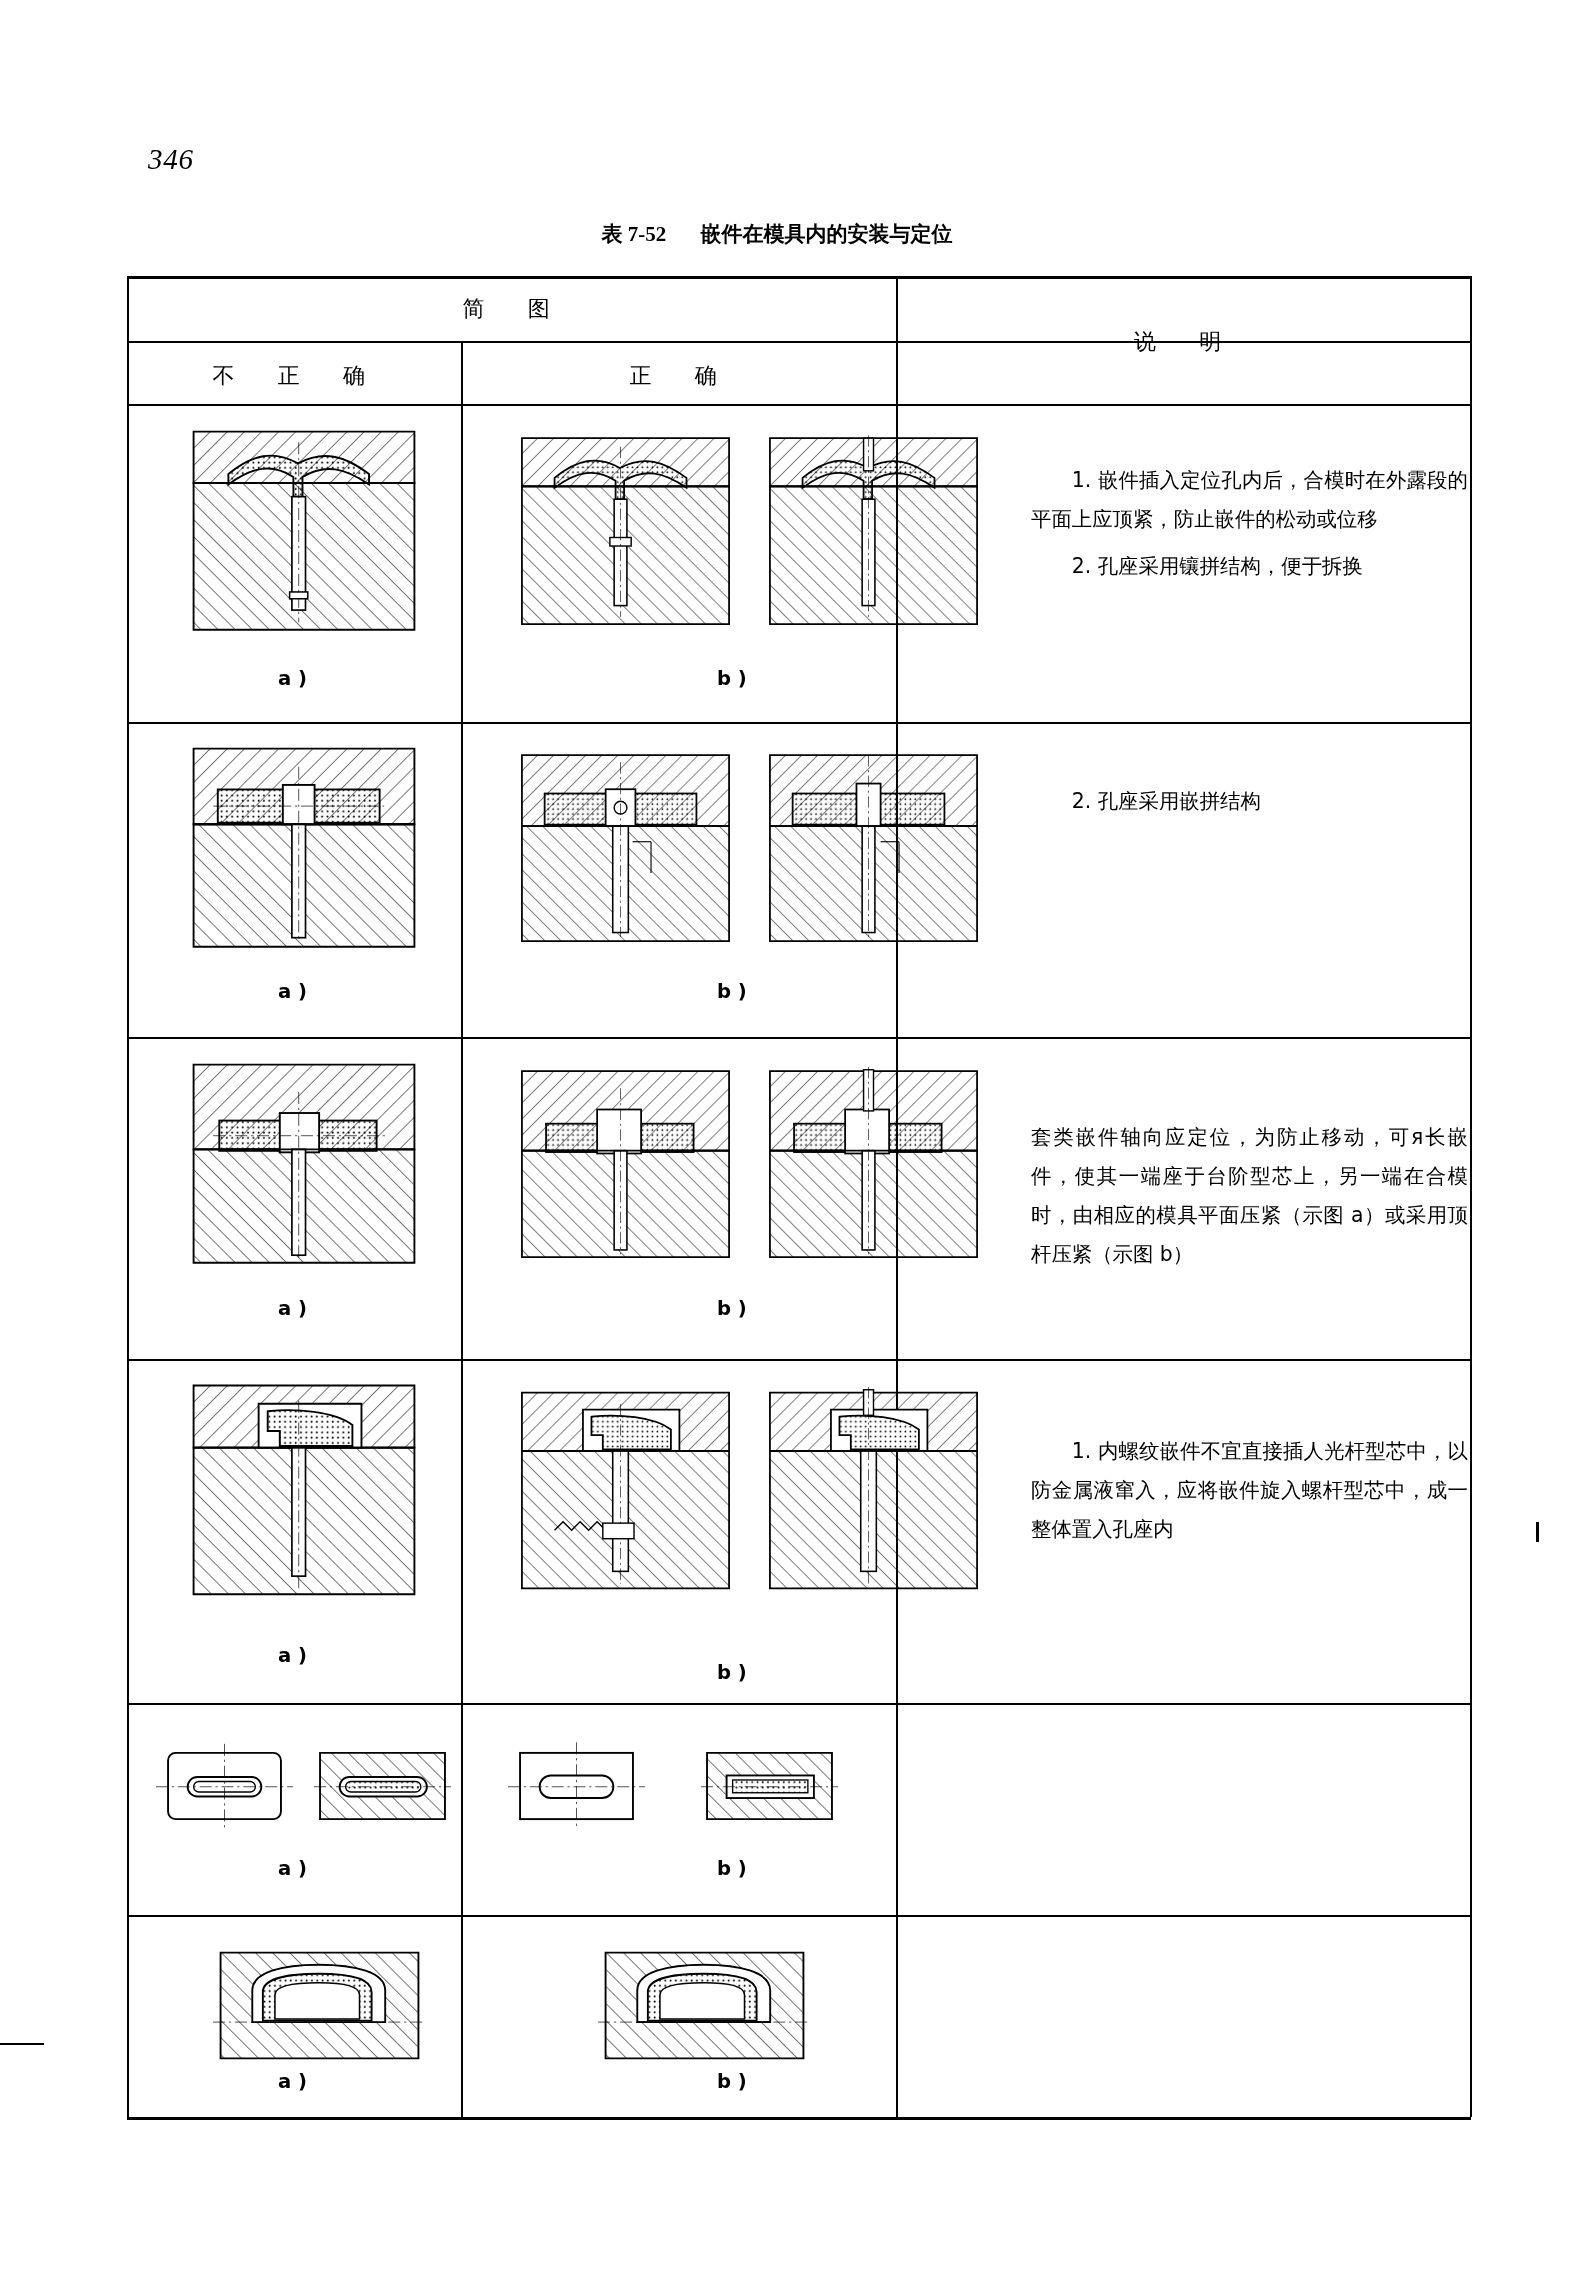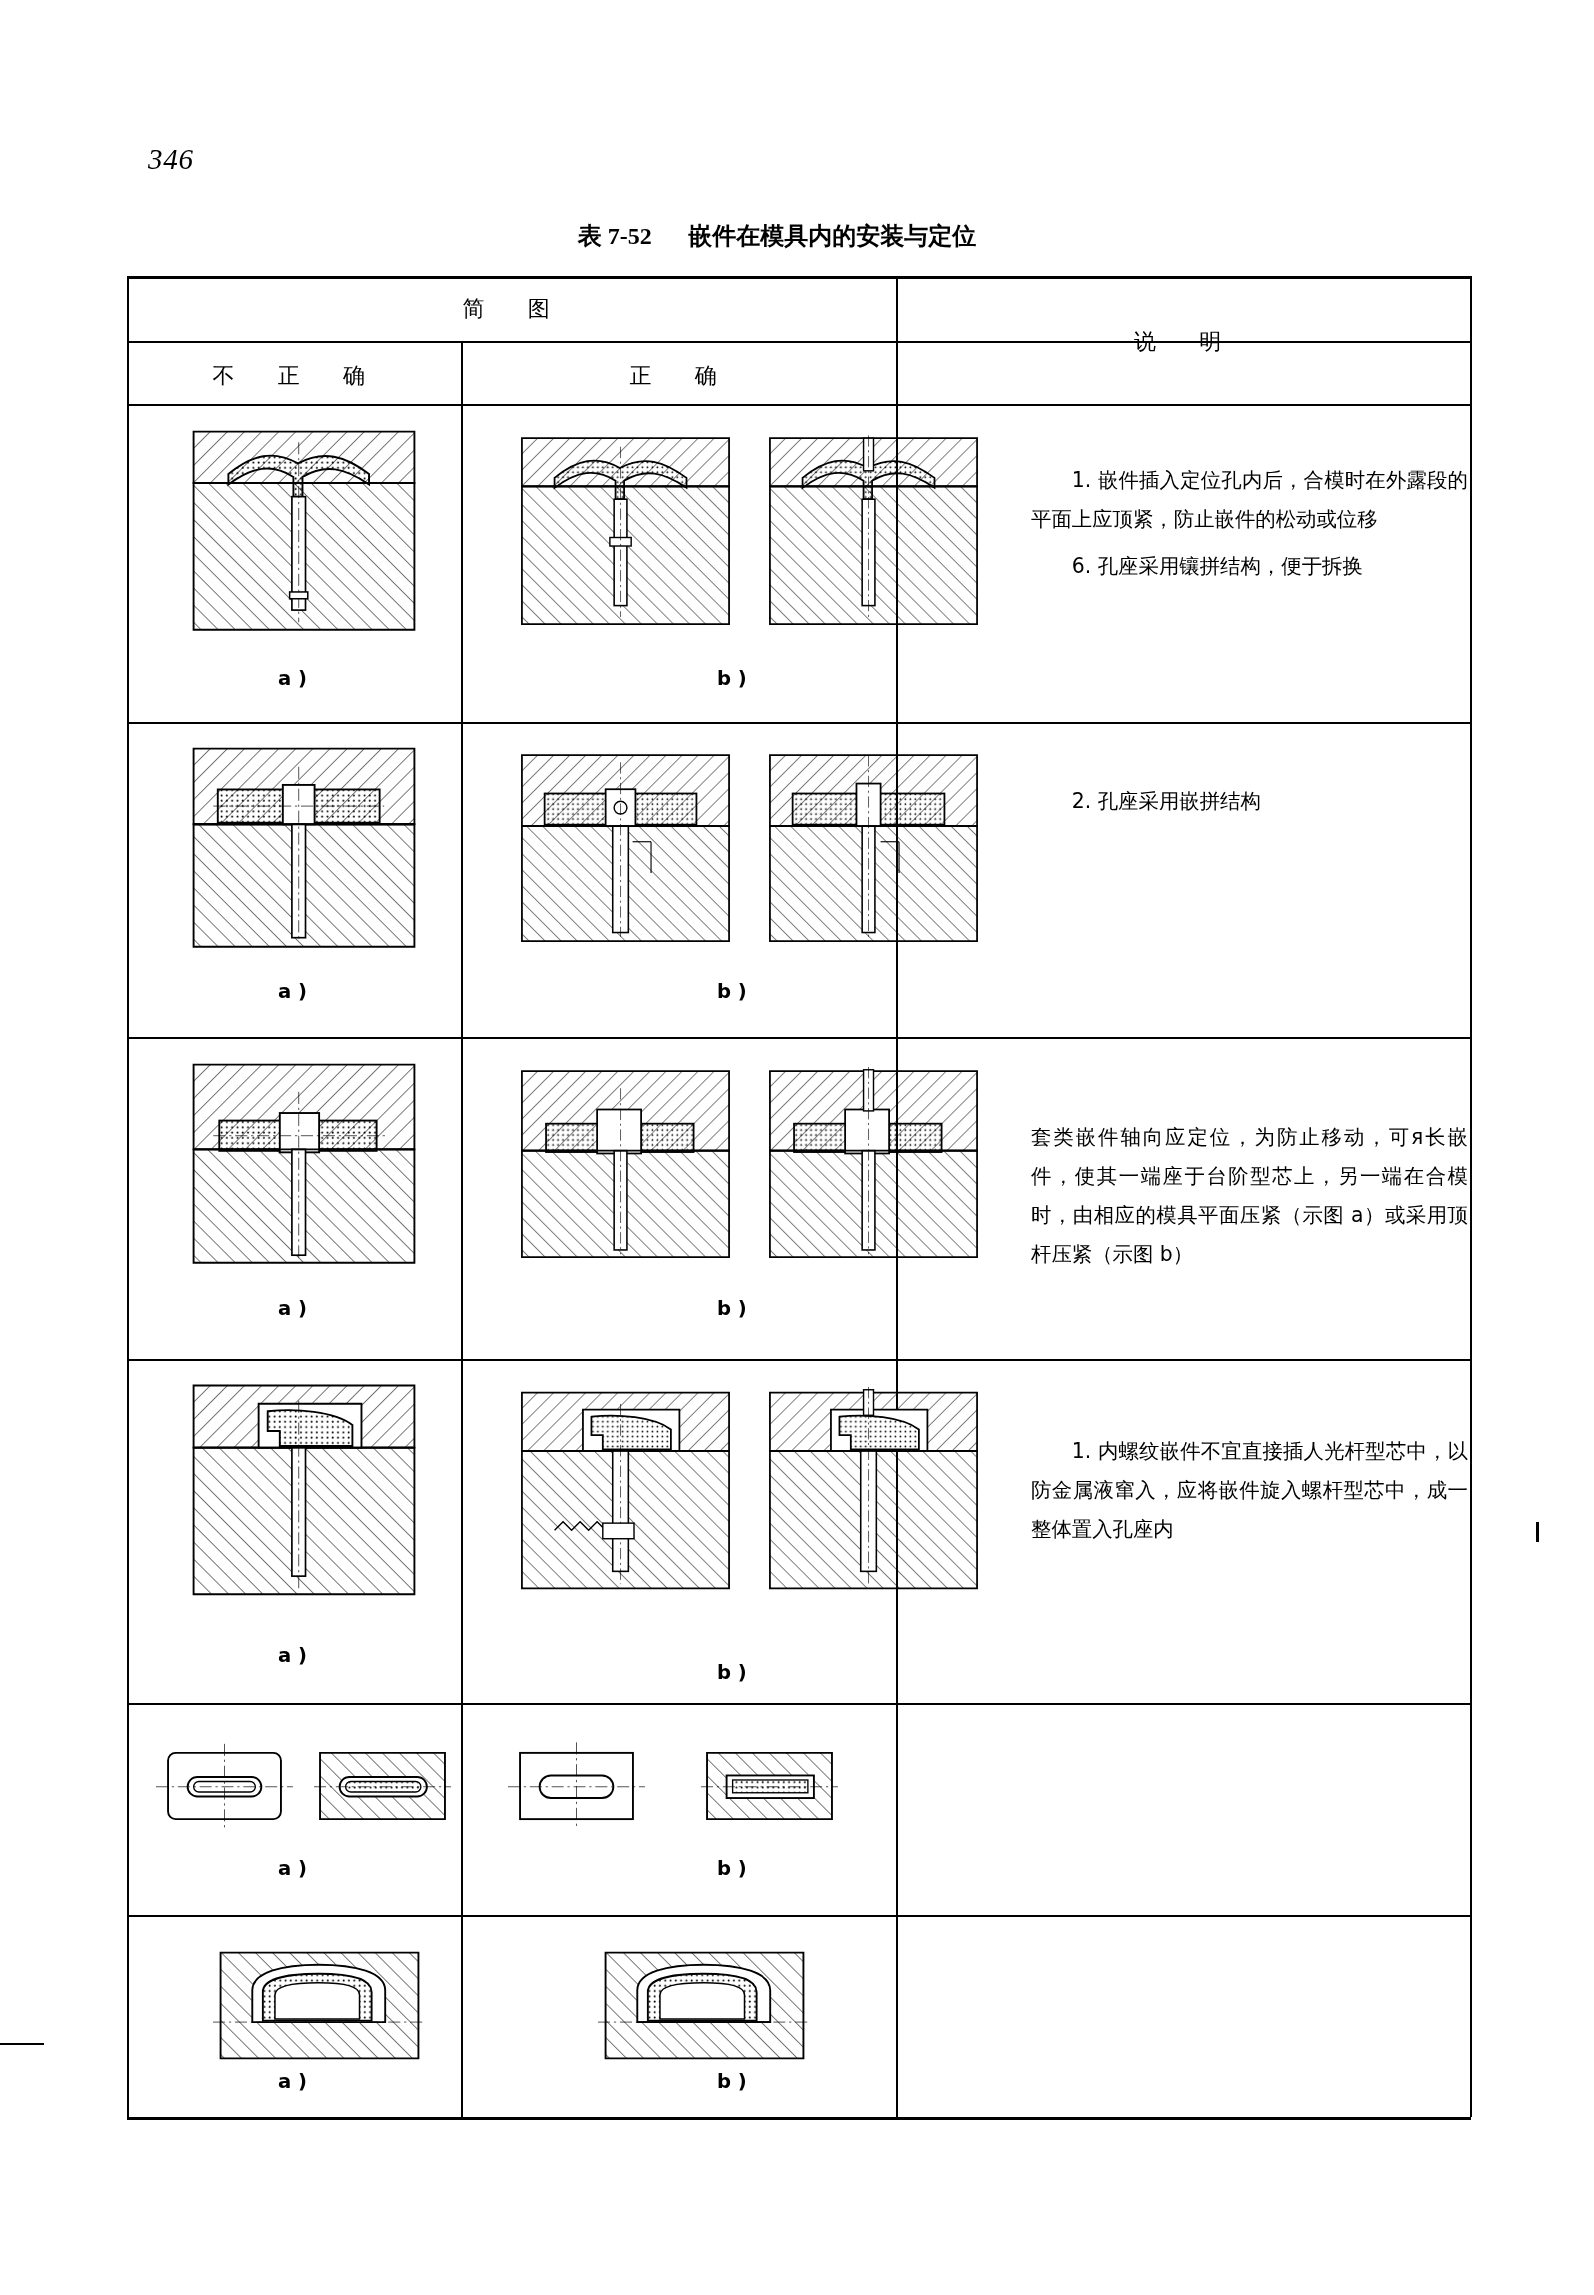--- a/index.html
+++ b/index.html
@@ -30,21 +30,21 @@
     font-style: italic;
     font-family: "Liberation Serif", serif;
     letter-spacing: 0.8px;
   }
   .table-title {
     position: absolute;
     top: 220px;
     left: 0;
     width: 1554px;
     text-align: center;
-    font-size: 24px;
+    font-size: 21px;
     font-weight: bold;
     font-family: "DejaVu Sans", sans-serif;
   }
   .table-title .tnum {
     font-family: "Liberation Serif", serif;
   }
   
   .tbl {
     position: absolute;
     left: 127px;
@@ -176,21 +176,21 @@
         <rect x="144" y="96" width="18" height="150" fill="#fff" stroke="#000" stroke-width="2.2"></rect>
         <rect x="146" y="10" width="14" height="46" fill="#fff" stroke="#000" stroke-width="2"></rect>
         <line x1="153" y1="6" x2="153" y2="262" stroke="#000" stroke-width="0.9" stroke-dasharray="16 5 3 5"></line>
         <line x1="14" y1="78" x2="306" y2="78" stroke="#000" stroke-width="2.5"></line>
       </svg>
     </div>
     <div class="lbl" style="left:590px; top:391px;">b )</div>
 
     <div class="note" style="top:177px;">
       <p class="ind">1. 嵌件插入定位孔内后，合模时在外露段的平面上应顶紧，防止嵌件的松动或位移</p>
-      <p class="ind">6. 孔座采用镶拼结构，便于拆换</p>
+      <p class="ind">2. 孔座采用镶拼结构，便于拆换</p>
     </div>
 
     <div class="fig" style="left:56px; top:465px;">
       <svg width="242" height="227" viewBox="0 0 320 300">
         <path d="M14 10 L306 10 L306 110 L14 110 Z" fill="url(#h1)" stroke="#000" stroke-width="2.5"></path>
         <path d="M14 110 L306 110 L306 272 L14 272 Z" fill="url(#h2)" stroke="#000" stroke-width="2.5"></path>
 
         <rect x="46" y="64" width="214" height="44" fill="url(#dots)" stroke="#000" stroke-width="2.5"></rect>
         <rect x="132" y="58" width="42" height="52" fill="#fff" stroke="#000" stroke-width="2.5"></rect>
         <rect x="144" y="110" width="18" height="150" fill="#fff" stroke="#000" stroke-width="2.2"></rect>

